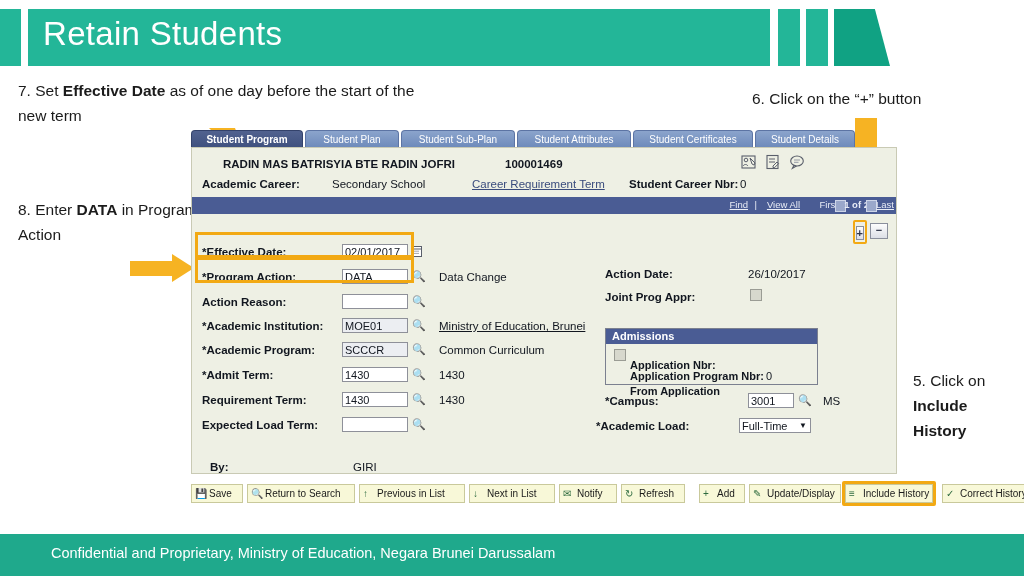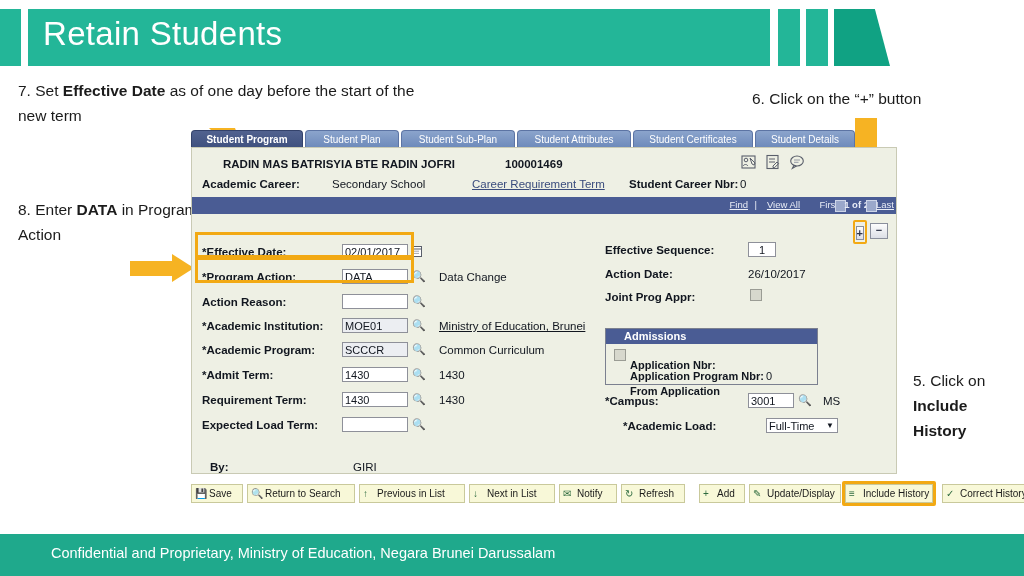--- a/index.html
+++ b/index.html
@@ -92,21 +92,21 @@
   .fdesc{position:absolute;top:2px;font-size:11.5px;color:#11161f;}
 
   .hl-box{position:absolute;border:3px solid #f2a913;box-sizing:border-box;}
   #hl-eff{left:195px;top:232px;width:219px;height:26px;}
   #hl-prog{left:195px;top:257px;width:219px;height:26px;}
 
   
   #admissions{position:absolute;left:413px;top:180px;width:211px;height:55px;
       border:1px solid #7b808f;background:#eef0e4;}
   #adm-title{position:absolute;left:0;top:0;width:211px;height:15px;background:#4a5c94;
-      color:#ffffff;font-size:11px;font-weight:bold;line-height:15px;padding-left:18px;box-sizing:border-box;}
+      color:#ffffff;font-size:11px;font-weight:bold;line-height:15px;padding-left:6px;box-sizing:border-box;}
   .adm-line{position:absolute;font-size:11px;color:#11161f;font-weight:bold;}
   .chk{position:absolute;width:10px;height:10px;background:#d7d8cd;border:1px solid #9a9c94;}
 
   
   #toolbar{position:absolute;left:191px;top:484px;width:770px;height:22px;}
   .tbtn{position:absolute;top:0;height:19px;background:#f8f8d8;border:1px solid #c9c99b;
       font-size:10px;color:#1b1b1b;line-height:17px;padding-left:17px;box-sizing:border-box;white-space:nowrap;}
   .tbtn .gl{position:absolute;left:3px;top:2px;font-size:10px;line-height:13px;color:#2d6a3e;}
   #btn-include-wrap{position:absolute;top:-3px;border:3px solid #f2a913;border-radius:2px;}
 
@@ -266,24 +266,20 @@
     <input class="inp" style="left: 140px; width: 66px;" value="">
     <span class="mag" style="left:210px;">🔍</span>
   </div>
 
 
   <div class="frow" style="left:10px;top:311px;width:400px;margin-left:8px;">
     <span class="flbl">By:</span>
     <span class="fval-static" style="left:143px;">GIRI</span>
   </div>
 
-  <div class="frow" style="left:413px;top:94px;width:280px;">
-    <span class="flbl">Effective Sequence:</span>
-    <input class="inp" style="left: 143px; width: 28px; text-align: center;" value="1">
-  </div>
 
   <div class="frow" style="left:413px;top:118px;width:280px;">
     <span class="flbl">Action Date:</span>
     <span class="fval-static" style="left:143px;">26/10/2017</span>
   </div>
 
   <div class="frow" style="left:413px;top:141px;width:280px;">
     <span class="flbl">Joint Prog Appr:</span>
     <span class="chk" style="left:145px;top:0;"></span>
   </div>
@@ -297,21 +293,21 @@
     <span class="adm-line" style="left:160px;top:41px;font-weight:normal;">0</span>
   </div>
 
   <div class="frow" style="left:413px;top:245px;width:280px;">
     <span class="flbl">*Campus:</span>
     <input class="inp" style="left: 143px; width: 46px;" value="3001">
     <span class="mag" style="left:193px;">🔍</span>
     <span class="fdesc" style="left:218px;">MS</span>
   </div>
 
-  <div class="frow" style="left:431px;top:270px;width:280px;">
+  <div class="frow" style="left:404px;top:270px;width:280px;">
     <span class="flbl">*Academic Load:</span>
     <span class="inp" style="left:143px;width:72px;line-height:14px;">
       <span>Full-Time</span>
       <span style="position:absolute;right:3px;top:0;font-size:8px;">▼</span>
     </span>
   </div>
 </div>
 
 <div id="hl-eff" class="hl-box"></div>
 <div id="hl-prog" class="hl-box"></div>

